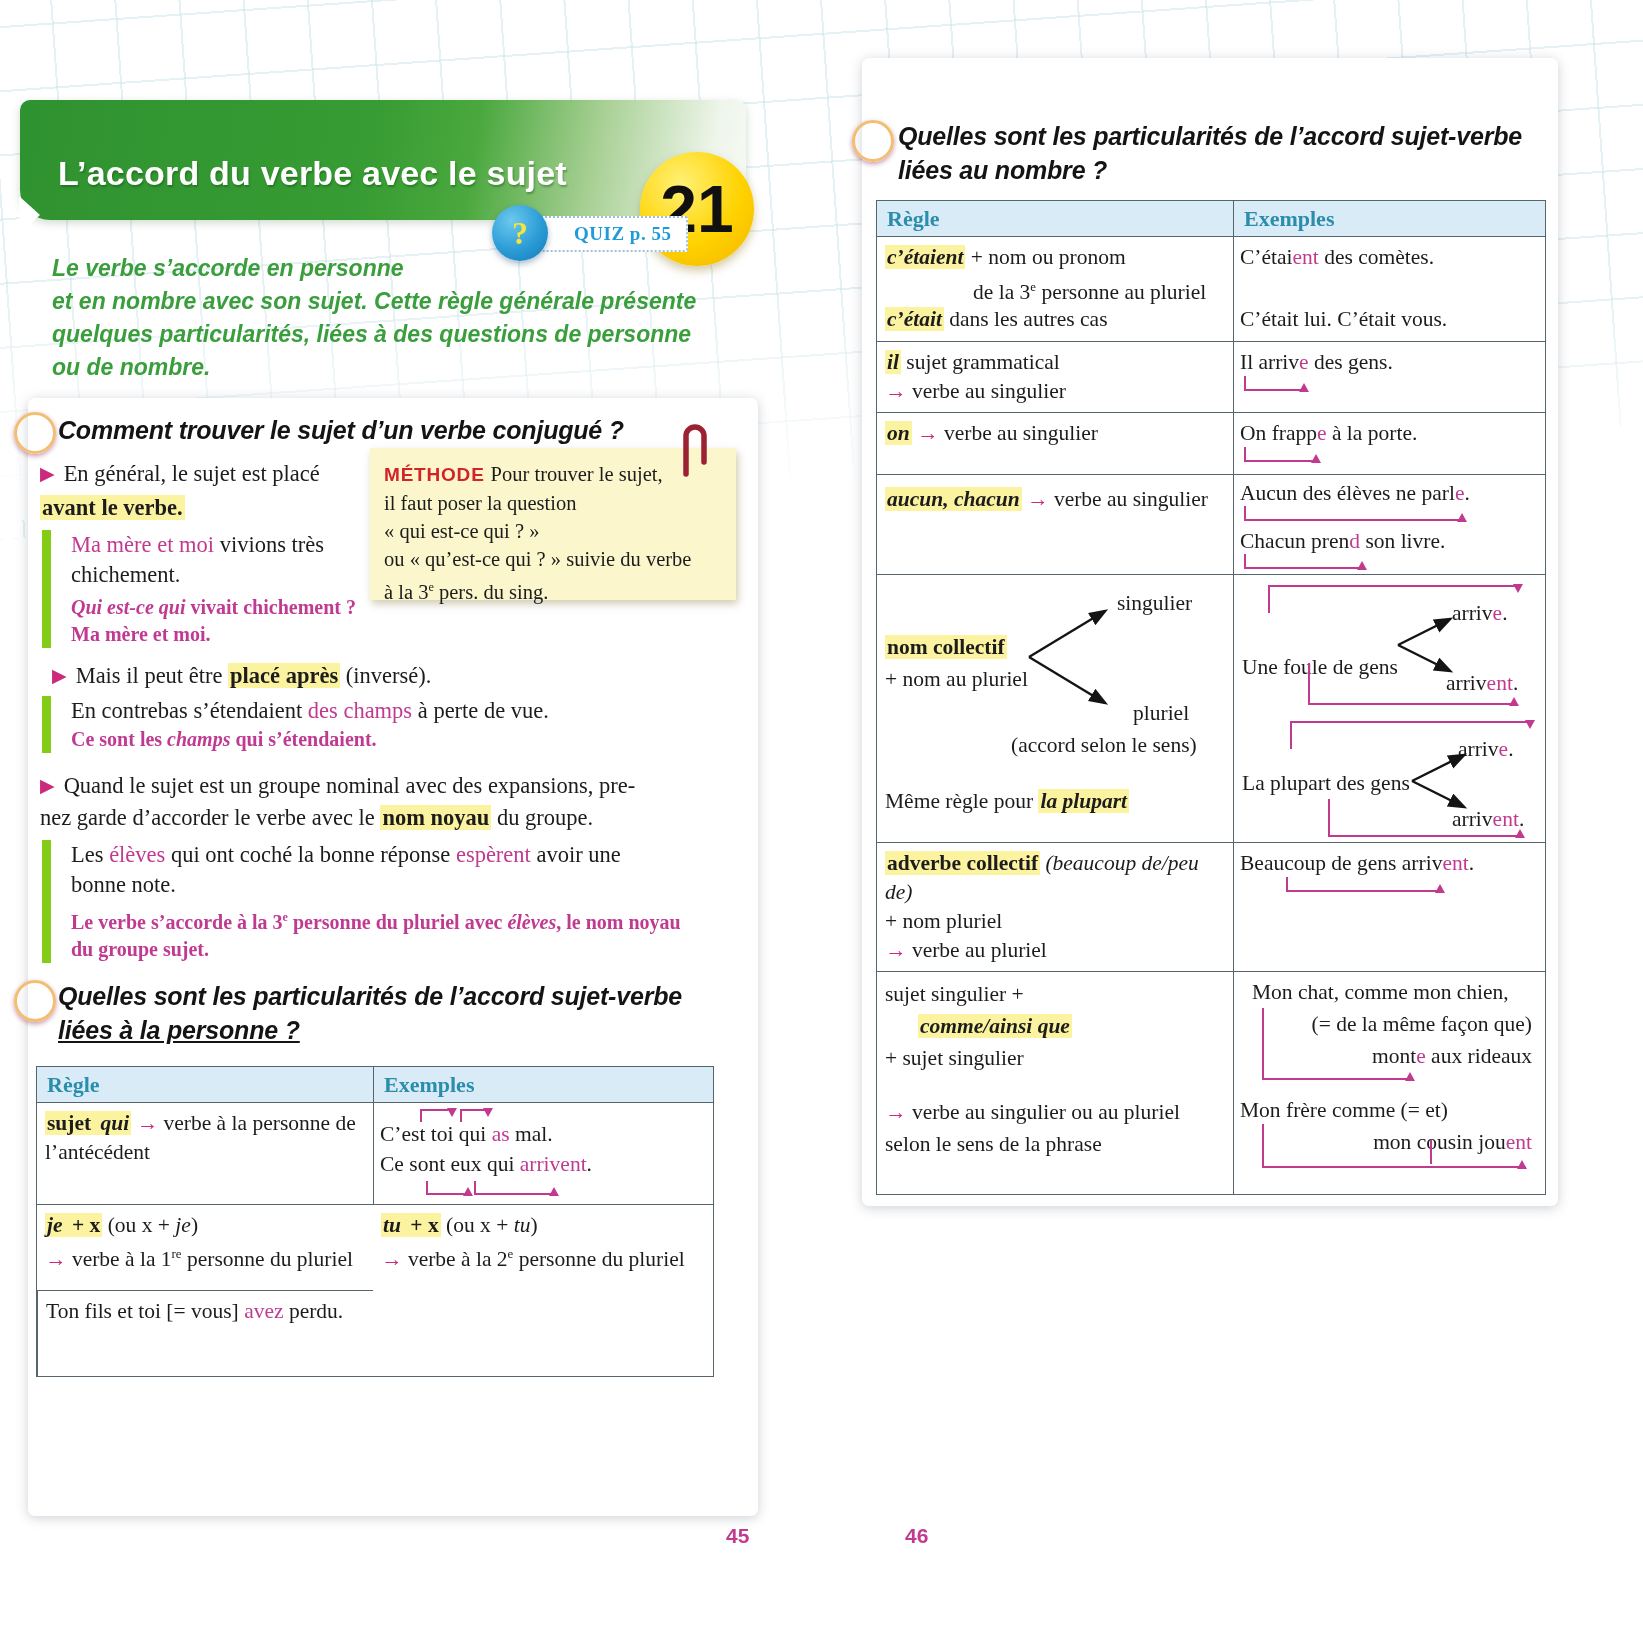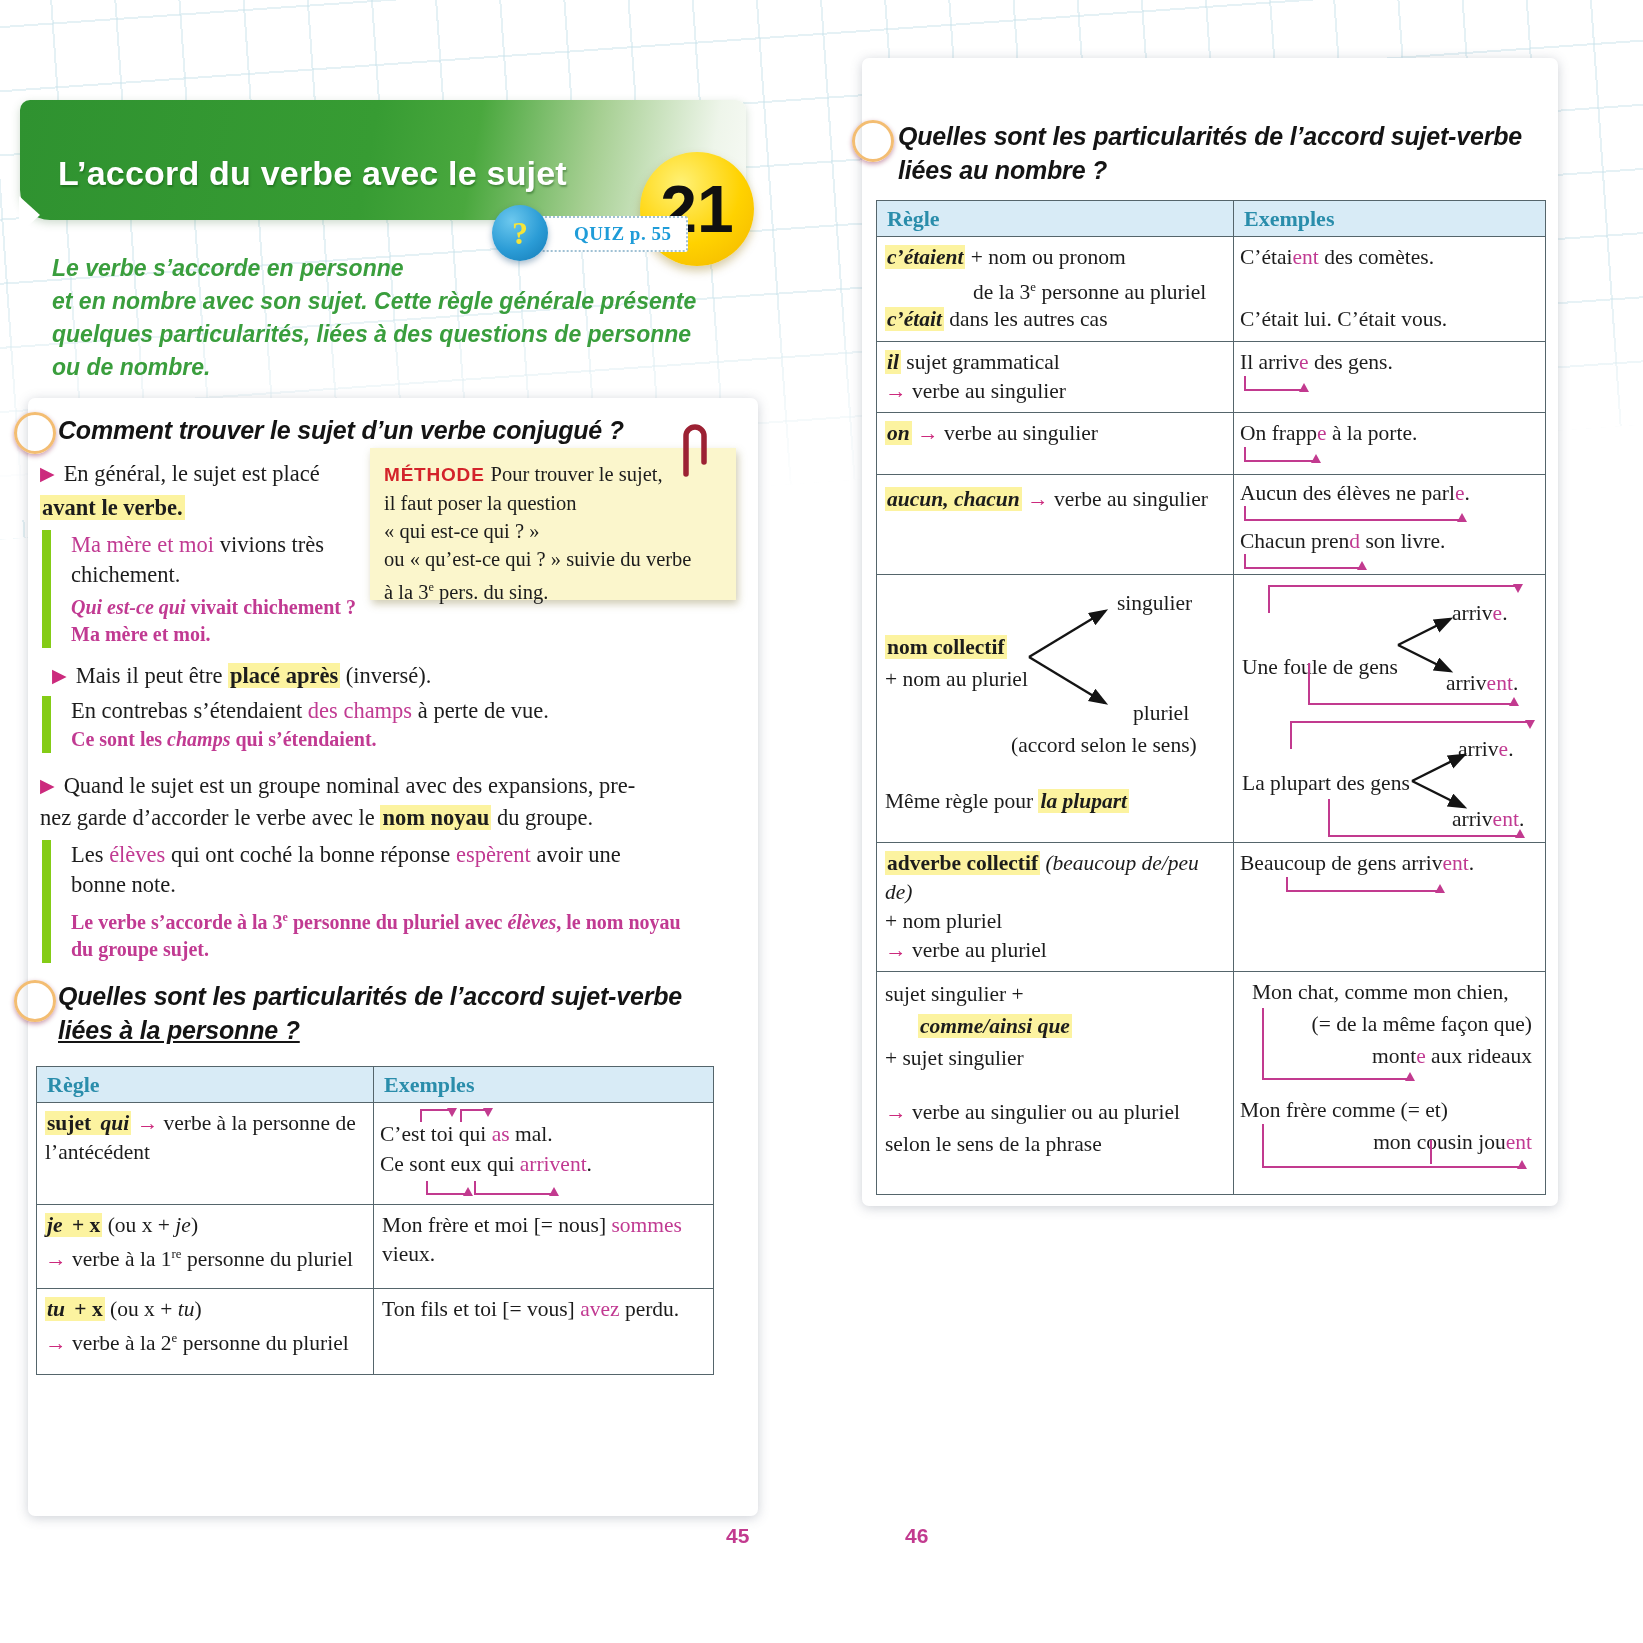--- a/index.html
+++ b/index.html
@@ -226,24 +226,20 @@
       <div class="hk hk-tl" style="left:86px;top:6px;width:26px;height:11px;"></div>
       <div class="abs" style="left:6px;top:17px;"><span>C’est toi qui </span><span class="pk">as</span><span> mal.</span></div>
       <div class="abs" style="left:6px;top:47px;"><span>Ce sont eux qui </span><span class="pk">arrivent</span><span>.</span></div>
       <div class="hk hk-bl" style="left:52px;top:78px;width:40px;height:12px;"></div>
       <div class="hk hk-bl" style="left:100px;top:78px;width:78px;height:12px;"></div>
     </div>
 
     <div class="cell" style="min-height:84px;">
       <div><span class="hli">je</span><span class="hl"> + x</span><span> (ou x + </span><span class="i">je</span><span>)</span></div>
       <div><span class="ar">→</span><span> verbe à la 1</span><span class="sup">re</span><span> personne du pluriel</span></div>
-    </div>
-    <div class="cell c2" style="min-height:84px;">
-      <div><span>Mon frère et moi [= nous] </span><span class="pk">sommes</span></div>
-      <div><span>vieux.</span></div>
     </div>
 
     <div class="cell" style="min-height:86px;">
       <div><span class="hli">tu</span><span class="hl"> + x</span><span> (ou x + </span><span class="i">tu</span><span>)</span></div>
       <div><span class="ar">→</span><span> verbe à la 2</span><span class="sup">e</span><span> personne du pluriel</span></div>
     </div>
     <div class="cell c2" style="min-height:86px;">
       <div><span>Ton fils et toi [= vous] </span><span class="pk">avez</span><span> perdu.</span></div>
     </div>
   </div>

